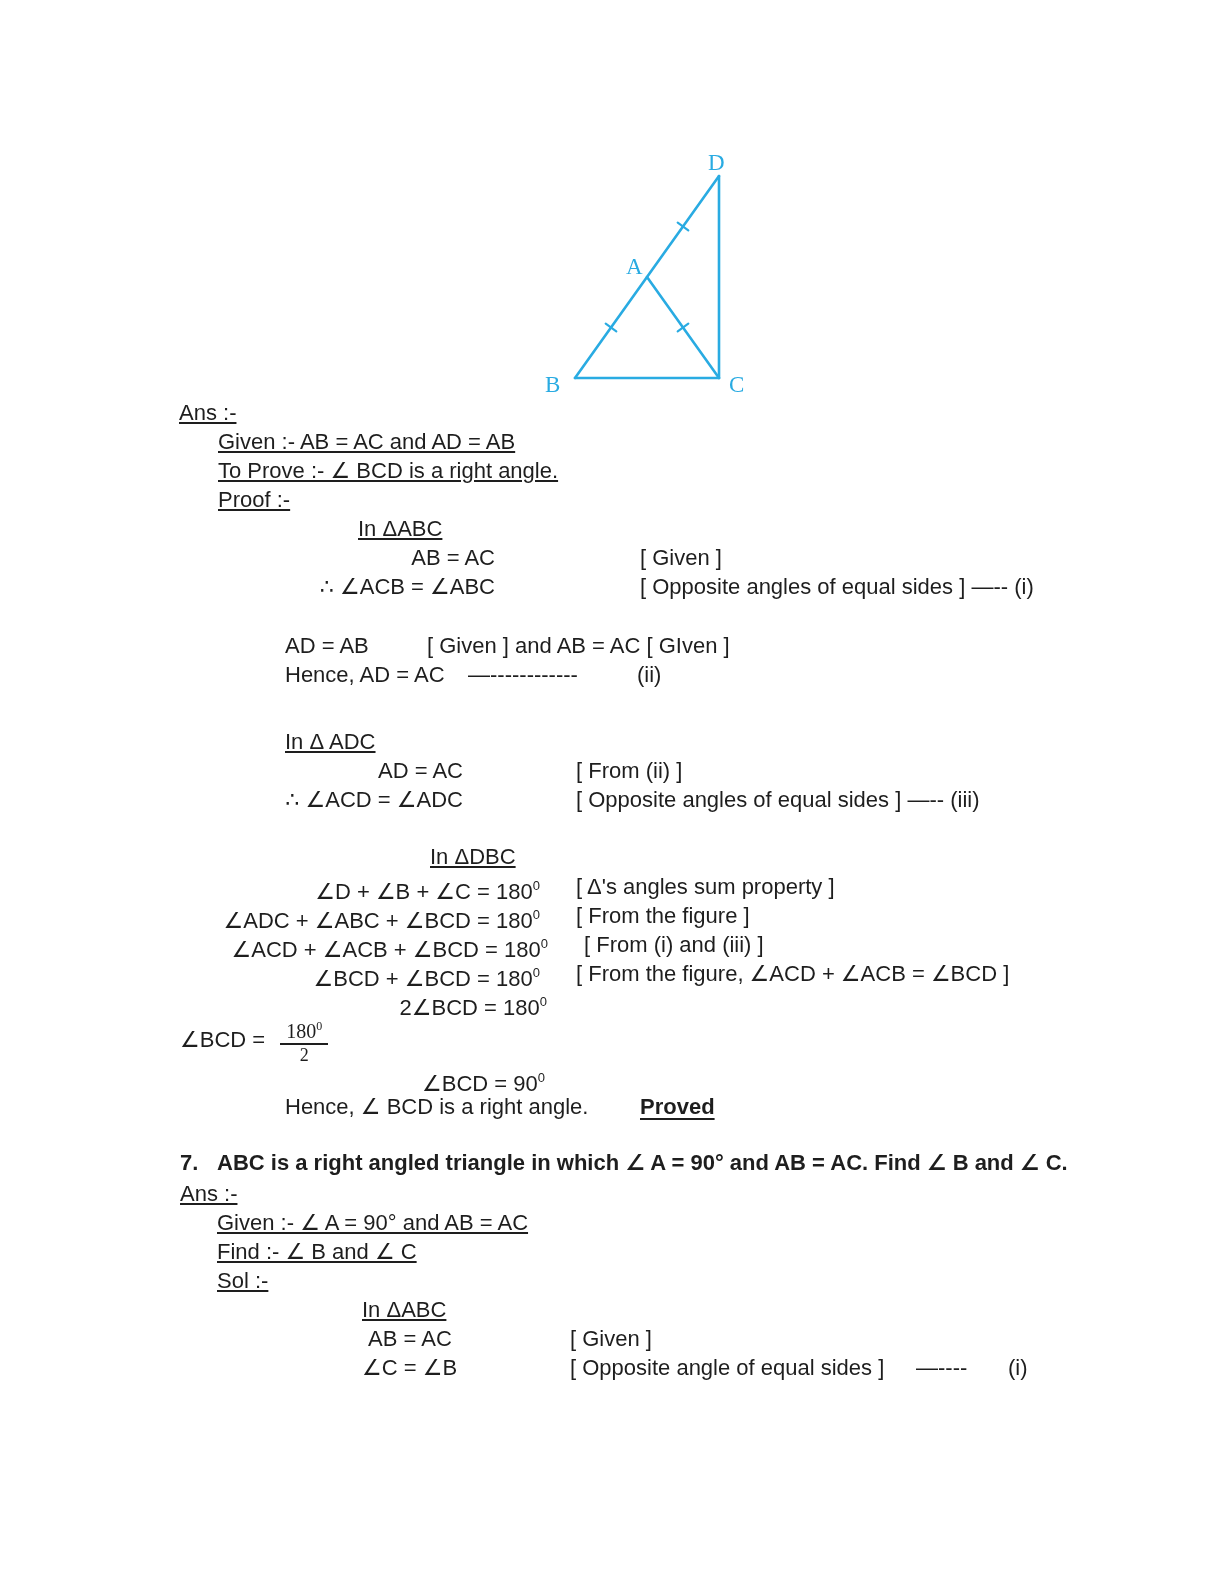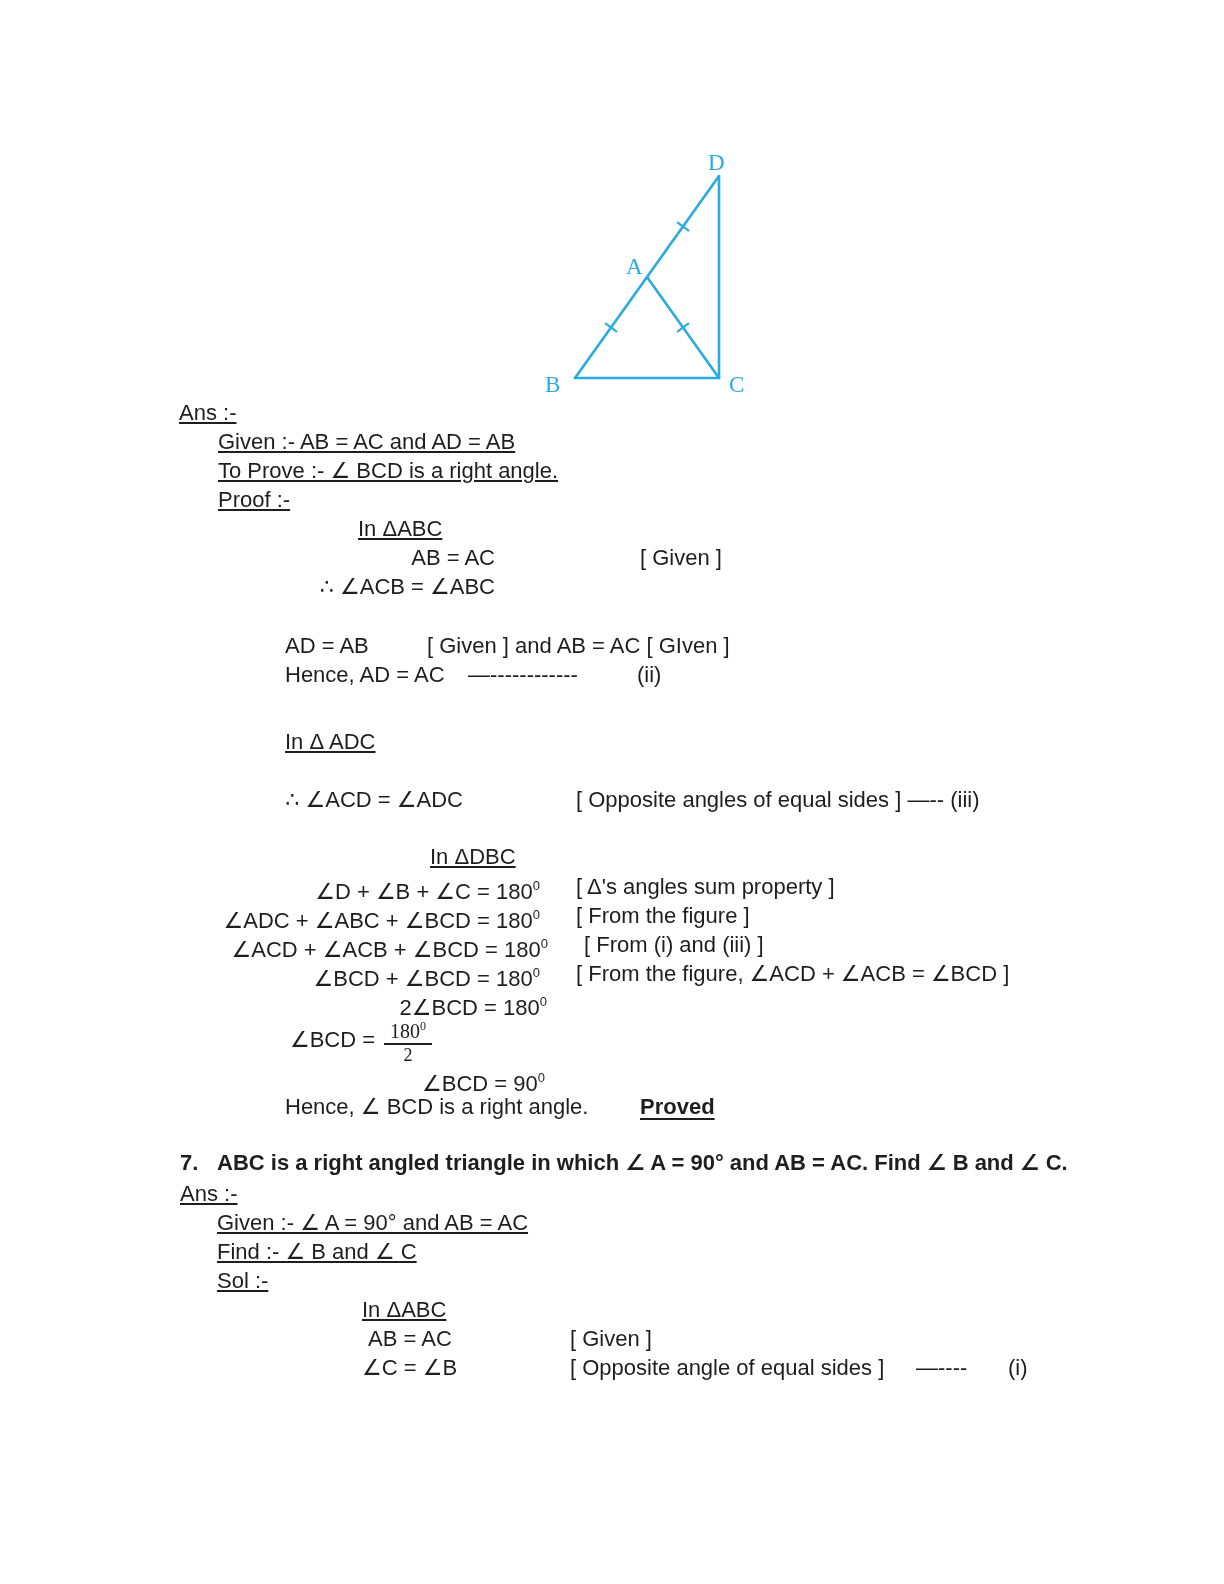--- a/index.html
+++ b/index.html
@@ -8,21 +8,21 @@
     font-family:"Liberation Sans","DejaVu Sans",sans-serif;
     font-size:22px; color:#1e1e1e; overflow:hidden;
   }
   .ln { position:absolute; white-space:nowrap; line-height:25px; height:25px;text-decoration:underline; }
   .at { position:absolute; white-space:nowrap; }
   .ral { position:absolute; text-align:right; white-space:nowrap; }
   .bold { font-weight:bold; }
   sup.deg { font-size:13px; position:relative; top:-1px; }
   .proved { font-weight:bold; text-decoration:underline; text-underline-offset:4px; text-decoration-thickness:2px; }
   
-  .frac-row { position:absolute; display:flex; justify-content:center; align-items:center; }
+  .frac-row { position:absolute; display:flex; justify-content:flex-start; align-items:center;gap:6px; }
   .frac { display:inline-flex; flex-direction:column; align-items:center; margin-left:9px;
           font-family:"Liberation Serif","DejaVu Serif",serif; }
   .frac .num { font-size:20px; line-height:22px; padding:0 6px 1px 6px; border-bottom:2px solid #1e1e1e; }
   .frac .num sup { font-size:12px; }
   .frac .den { font-size:18px; line-height:20px; }
   
   #figure { position:absolute; left:540px; top:140px; }
   .fig-line { stroke:#29ABE2; stroke-width:2.6; fill:none; stroke-linecap:round; }
   .fig-tick { stroke:#29ABE2; stroke-width:2.2; stroke-linecap:round; }
   .fig-label { font-family:"Liberation Serif","DejaVu Serif",serif; font-size:23px; fill:#29ABE2; }
@@ -52,33 +52,38 @@
   <div class="ln" style="left:218px; top:487px">Proof :-</div>
 
   <div class="ln" style="left:358px; top:516px">In ΔABC</div>
 
   <div class="ln" style="left:0; top:545px; width:1224px">
     <span class="ral" style="left:280px; width:215px">AB = AC</span>
     <span class="at" style="left:640px">[ Given ]</span>
   </div>
   <div class="ln" style="left:0; top:574px; width:1036px">
     <span class="ral" style="left:280px; width:215px">∴ ∠ACB = ∠ABC</span>
+    <span class="at" style="left:640px">[ Opposite angles of equal sides ] —-- (i)</span>
   </div>
 
   <div class="ln" style="left:0; top:633px; width:1224px">
     <span class="at" style="left:285px">AD = AB</span>
     <span class="at" style="left:427px">[ Given ] and AB = AC [ GIven ]</span>
   </div>
   <div class="ln" style="left:0; top:662px; width:1224px">
     <span class="at" style="left:285px">Hence, AD = AC</span>
     <span class="at" style="left:468px">—------------</span>
     <span class="at" style="left:637px">(ii)</span>
   </div>
 
   <div class="ln" style="left:285px; top:729px">In Δ ADC</div>
+  <div class="ln" style="left:0; top:758px; width:1224px">
+    <span class="ral" style="left:250px; width:213px">AD = AC</span>
+    <span class="at" style="left:576px">[ From (ii) ]</span>
+  </div>
   <div class="ln" style="left:0; top:787px; width:1224px">
     <span class="ral" style="left:250px; width:213px">∴ ∠ACD = ∠ADC</span>
     <span class="at" style="left:576px">[ Opposite angles of equal sides ] —-- (iii)</span>
   </div>
 
   <div class="ln" style="left:430px; top:844px">In ΔDBC</div>
 
   <div class="ln" style="left:0; top:874px; width:1224px">
     <span class="ral" style="left:180px; width:360px"><span>∠D + ∠B + ∠C = 180</span><sup class="deg">0</sup></span>
     <span class="at" style="left:576px">[ Δ's angles sum property ]</span>

